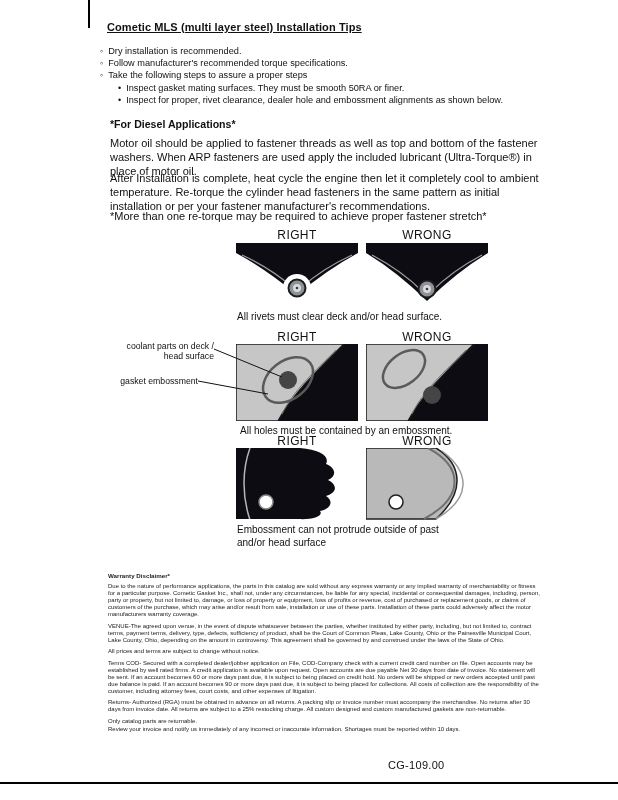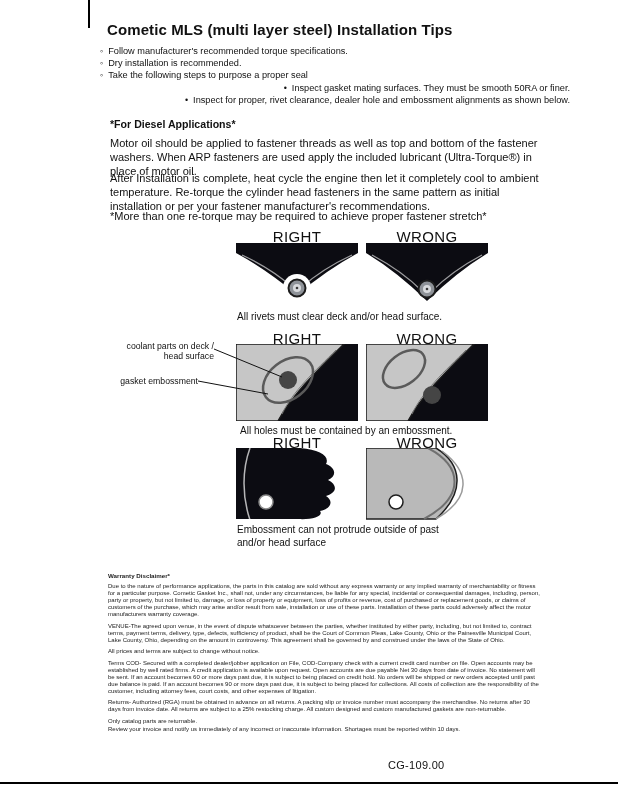--- a/index.html
+++ b/index.html
@@ -7,30 +7,30 @@
   body {
     background:#ffffff;
     font-family:"Liberation Sans", sans-serif;
     color:#111;
     position:relative;
     overflow:hidden;
   }
   .abs { position:absolute; }
   .tick { position:absolute; left:88px; top:0; width:1.5px; height:28px; background:#000; }
   .title {
-    font-size:15px; font-weight:bold; 
+    font-size:11px; font-weight:bold; text-decoration:underline;
     letter-spacing:.1px; white-space:nowrap;
   }
   ul.tips { list-style:none; font-size:9.2px; line-height:12.2px; width:470px; }
   ul.tips li.tip::before { content:"◦"; margin-right:5px; font-size:9px; }
-  ul.tips li.subtip { margin-left:18px;text-align:right; }
+  ul.tips li.subtip { margin-left:18px; }
   ul.tips li.subtip::before { content:"•"; margin-right:5px; font-size:9px; }
   .diesel-heading { font-size:10.6px; font-weight:bold; }
   .body-par { font-size:11px; line-height:14px; }
-  .fig-label { width:122px; text-align:center; font-size:15px; letter-spacing:.4px; color:#111; }
+  .fig-label { width:122px; text-align:center; font-size:12px; letter-spacing:.4px; color:#111; }
   .fig { width:122px; }
   .fig svg { display:block; }
   .caption { font-size:10px; color:#111; }
   .callout { font-size:8.7px; line-height:10px; text-align:right; color:#111; }
   .leader { pointer-events:none; }
   .legal { left:108px; top:572px; width:434px; font-size:6px; line-height:7px; color:#1c1c1c; }
   .legal h3 { font-size:6.2px; font-weight:bold; margin-bottom:4px; }
   .legal p { margin-bottom:4.5px; }
   .legal p.tight { margin-bottom:1px; }
   .page-code { font-size:11px; letter-spacing:.3px; }
@@ -39,23 +39,23 @@
 </head>
 <body>
 
 <div class="page">
 
   <div class="tick"></div>
 
   <h1 class="abs title" style="left:107px; top:21px;">Cometic MLS (multi layer steel) Installation Tips</h1>
 
   <ul class="abs tips" style="left:100px; top:45px;">
+    <li class="tip">Dry installation is recommended.</li>
     <li class="tip">Follow manufacturer's recommended torque specifications.</li>
-    <li class="tip">Dry installation is recommended.</li>
-    <li class="tip">Take the following steps to purpose a proper seal</li>
+    <li class="tip">Take the following steps to assure a proper steps</li>
     <li class="subtip">Inspect gasket mating surfaces.  They must be smooth 50RA or finer.</li>
     <li class="subtip">Inspect for proper, rivet clearance, dealer hole and embossment alignments as shown below.</li>
   </ul>
 
   <h2 class="abs diesel-heading" style="left:110px; top:118px;">*For Diesel Applications*</h2>
 
   <p class="abs body-par" style="left:110px; top:136px; width:430px;">Motor oil should be applied to fastener threads as well as top and bottom of the fastener washers. When ARP fasteners are used apply the included lubricant (Ultra-Torque®) in place of motor oil.</p>
 
   <p class="abs body-par" style="left:110px; top:171px; width:430px;">After Installation is complete, heat cycle the engine then let it completely cool to ambient temperature. Re-torque the cylinder head fasteners in the same pattern as initial installation or per your fastener manufacturer's recommendations.</p>
 

